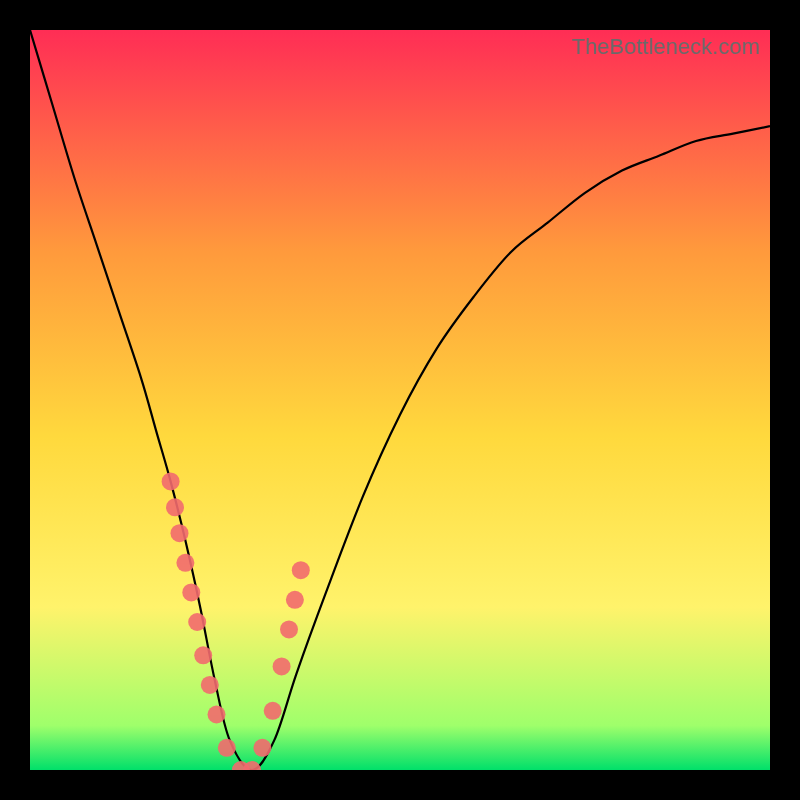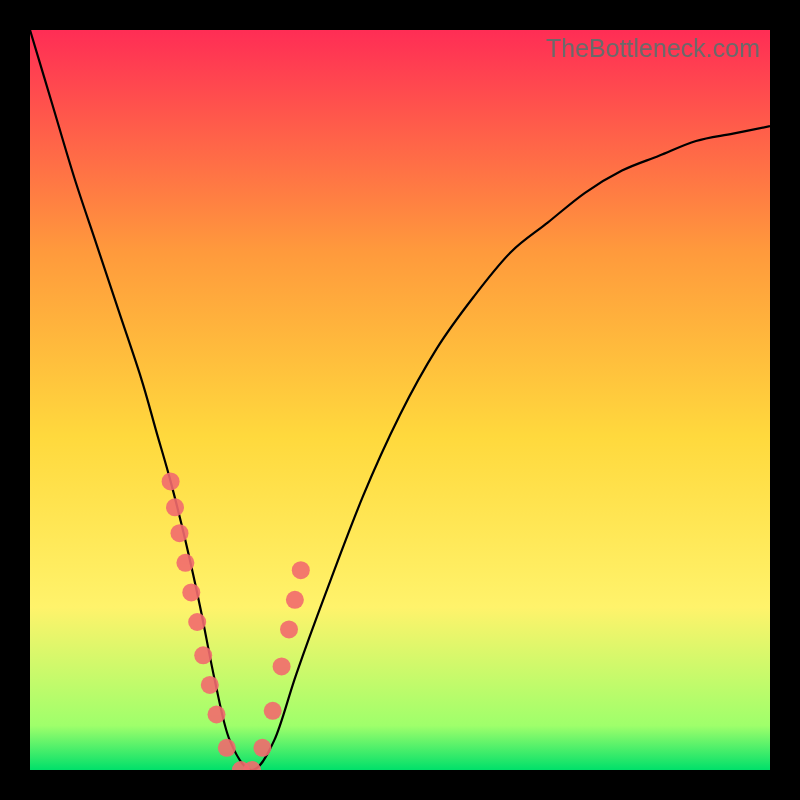--- a/index.html
+++ b/index.html
@@ -36,21 +36,21 @@
     left: 0; top: 0;
     width: 100%;
     height: 100%;
     z-index: 1;
   }
   .watermark {
     position: absolute;
     top: 4px;
     right: 10px;
     color: #6a6a6a;
-    font-size: 25px;
+    font-size: 22px;
     z-index: 3;
     user-select: none;
   }
 </style>
 </head>
 <body>
 
 <div class="outer">
 
   <div class="plot">

